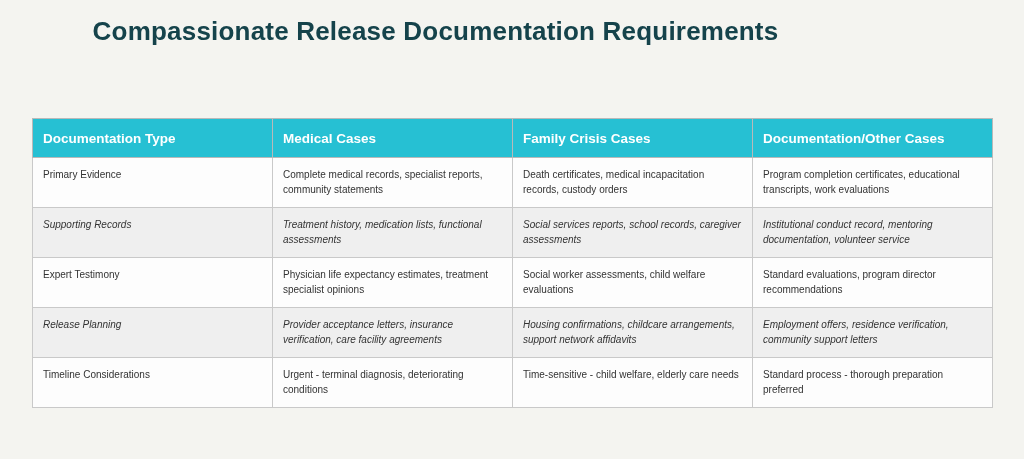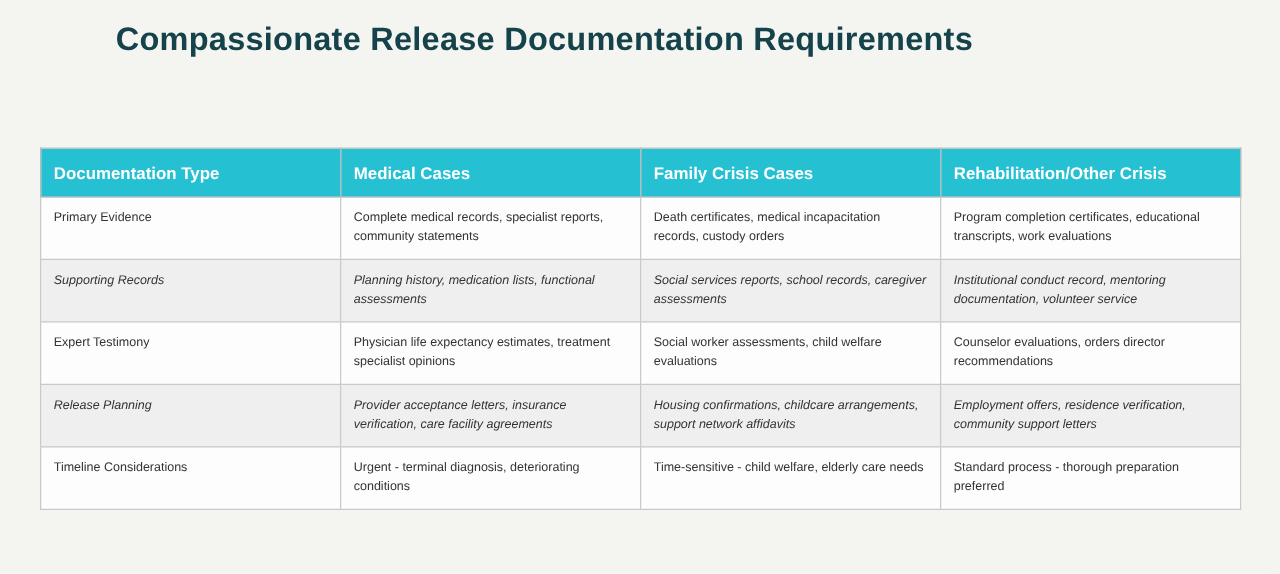--- a/index.html
+++ b/index.html
@@ -88,41 +88,41 @@
         <col class="c1">
         <col class="c2">
         <col class="c3">
         <col class="c4">
       </colgroup>
       <thead>
         <tr>
           <th>Documentation Type</th>
           <th>Medical Cases</th>
           <th>Family Crisis Cases</th>
-          <th>Rehabilitation/Other Crisis</th>
+          <th>Documentation/Other Cases</th>
         </tr>
       </thead>
       <tbody>
         <tr class="row-odd">
           <td class="col-type">Primary Evidence</td>
           <td>Complete medical records, specialist reports, community statements</td>
           <td>Death certificates, medical incapacitation records, custody orders</td>
           <td>Program completion certificates, educational transcripts, work evaluations</td>
         </tr>
         <tr class="row-even">
           <td class="col-type">Supporting Records</td>
-          <td>Planning history, medication lists, functional assessments</td>
+          <td>Treatment history, medication lists, functional assessments</td>
           <td>Social services reports, school records, caregiver assessments</td>
           <td>Institutional conduct record, mentoring documentation, volunteer service</td>
         </tr>
         <tr class="row-odd">
           <td class="col-type">Expert Testimony</td>
           <td>Physician life expectancy estimates, treatment specialist opinions</td>
           <td>Social worker assessments, child welfare evaluations</td>
-          <td>Counselor evaluations, orders director recommendations</td>
+          <td>Standard evaluations, program director recommendations</td>
         </tr>
         <tr class="row-even">
           <td class="col-type">Release Planning</td>
           <td>Provider acceptance letters, insurance verification, care facility agreements</td>
           <td>Housing confirmations, childcare arrangements, support network affidavits</td>
           <td>Employment offers, residence verification, community support letters</td>
         </tr>
         <tr class="row-odd">
           <td class="col-type">Timeline Considerations</td>
           <td>Urgent - terminal diagnosis, deteriorating conditions</td>

